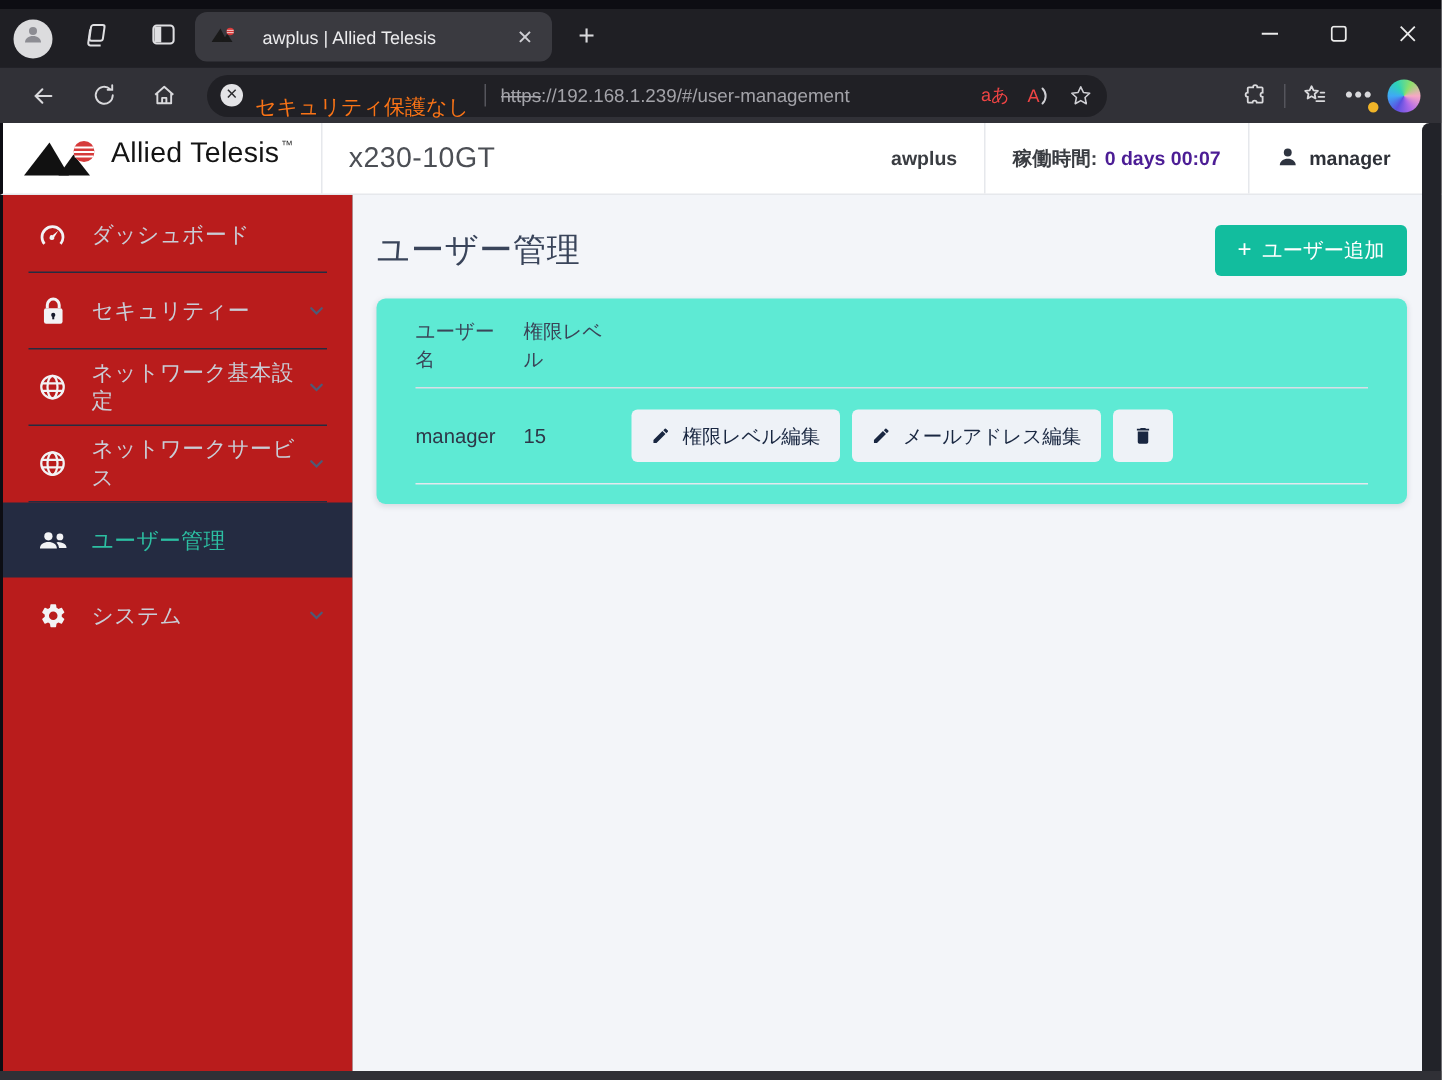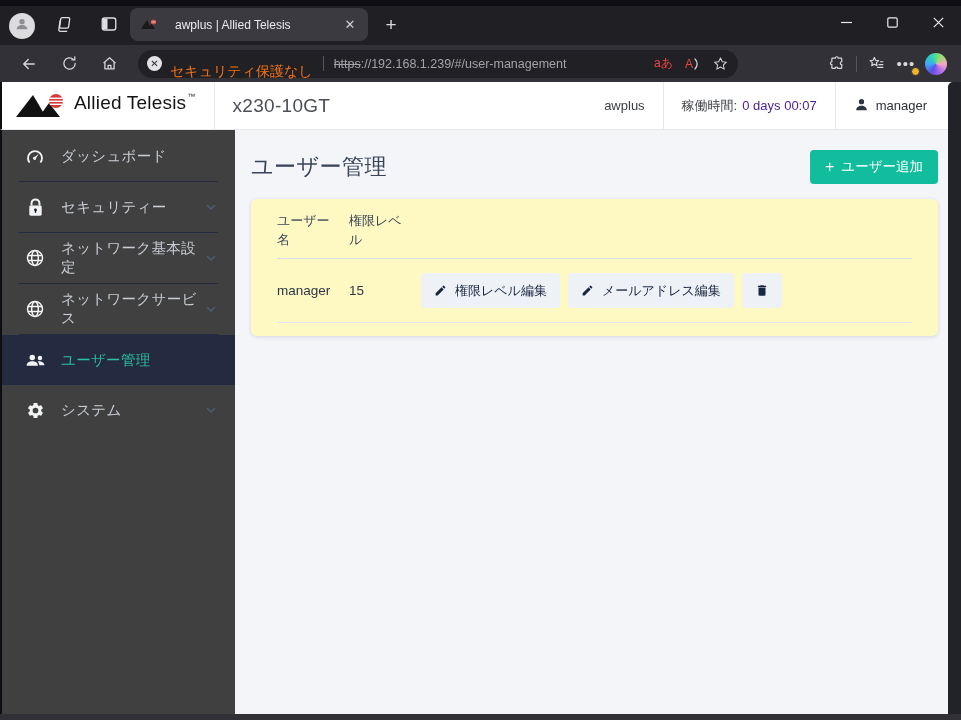--- a/index.html
+++ b/index.html
@@ -34,42 +34,42 @@
   .dots { font-size:15px; color:#d9d9dc; letter-spacing:1px; }
   .badge-dot { position:absolute; right:1px; bottom:2px; width:9px; height:9px; border-radius:50%; background:#f0b428; border:1px solid #313137; }
   .copilot { width:22px; height:22px; border-radius:50%; background:conic-gradient(from 210deg,#5a4fe0,#3fa9f5,#2ed3b7,#8fe06a,#f7a8c4,#b06ae8,#5a4fe0); }
   .app-header { height:48px; background:#ffffff; border-bottom:1px solid #e6e8ec; display:flex; align-items:center; border-left:2px solid #0d0d13; }
   .brand { display:flex; align-items:flex-start; margin-left:13px; }
   .brand-text { font-size:19px; color:#141414; letter-spacing:.2px; margin-left:7px; font-weight:500; }
   .brand-tm { font-size:8px; color:#333; vertical-align:top; margin-left:1px; }
   .hdr-divider { width:1px; height:47px; background:#e6e8ec; margin:0 18px; }
   .device { font-size:19px; color:#4c4f55; letter-spacing:.3px; }
   .hdr-right { margin-left:auto; display:flex; align-items:center; height:100%; padding-right:16px; }
-  .hdr-cell { display:flex; align-items:center; height:100%; padding:0 18px; border-left:1px solid #e6e8ec; font-size:13px; color:#3a3d42; white-space:nowrap; }
+  .hdr-cell { display:flex; align-items:center; height:100%; padding:0 18px; border-left:1px solid #e6e8ec; font-size:13px; color:#3a3d42; white-space:nowrap;font-weight:bold; }
   .uptime-val { color:#4c1d95; margin-left:5px; }
   .hdr-user { gap:7px; color:#2e3138; }
 
   .body-row { display:flex; height:584px; border-left:2px solid #0d0d13; }
 
-  .sidebar { width:233px; background:#404040; flex-shrink:0; padding-top:1px; }
+  .sidebar { width:233px; background:#b91c1c; flex-shrink:0; padding-top:1px; }
   .side-item { height:50px; display:flex; align-items:center; padding:0 18px 0 22px; cursor:pointer; }
   .side-item .s-icon { width:22px; display:flex; justify-content:center; color:#f2f3f5; margin-right:15px; flex-shrink:0; }
   .side-item .s-label { font-size:14.5px; color:#c9cdd6; letter-spacing:.3px; }
   .side-item .s-chevron { margin-left:auto; color:#4e5a76; display:flex; }
   .side-divider { height:1px; background:#262c40; margin:0 17px; }
   .side-item.active { background:#242b41; }
   .side-item.active .s-label { color:#2cbfa2; }
 
   .main { flex:1; background:#f3f5f9; padding:20px 20px 0 16px; position:relative; }
   .main-head { display:flex; align-items:center; justify-content:space-between; }
   .page-title { font-size:22px; font-weight:500; color:#39445a; letter-spacing:.5px; }
   .add-btn { background:#12bd9e; color:#fff; border:none; border-radius:4px; height:34px; padding:0 15px; font-size:13.5px; display:flex; align-items:center; gap:7px; cursor:pointer; margin-right:3px; font-family:inherit; }
   .add-plus { font-size:16px; font-weight:400; }
 
-  .card { margin-top:15px; margin-right:3px; background:#fef9c3; border-radius:6px; box-shadow:0 1px 4px rgba(25,35,65,.14); padding:0 26px 13px 26px; }
+  .card { margin-top:15px; margin-right:3px; background:#5eead4; border-radius:6px; box-shadow:0 1px 4px rgba(25,35,65,.14); padding:0 26px 13px 26px; }
   .t-head { display:grid; grid-template-columns:72px 72px 1fr; padding:12px 0 9px 0; border-bottom:1px solid #d9dee5; }
   .t-head .th { font-size:13px; color:#3a4558; line-height:19px; max-width:58px; }
   .t-row { display:grid; grid-template-columns:72px 72px 1fr; align-items:center; height:64px; border-bottom:1px solid #e4e8ee; }
   .t-row .td { font-size:13.5px; color:#2e3748; }
   .actions { display:flex; align-items:center; gap:8px; }
   .act-btn { background:#eef2f7; border:none; border-radius:4px; height:35px; padding:0 13px; font-size:13px; color:#192741; display:flex; align-items:center; gap:8px; cursor:pointer; font-family:inherit; white-space:nowrap; }
   .act-btn svg { flex-shrink:0; }
 
   .scroll-strip { position:absolute; top:82px; right:0; width:13px; height:632px; background:#222329; border-radius:5px 0 0 0; }
   .bottom-strip { position:absolute; left:0; bottom:0; width:961px; height:6px; background:#303036; }

